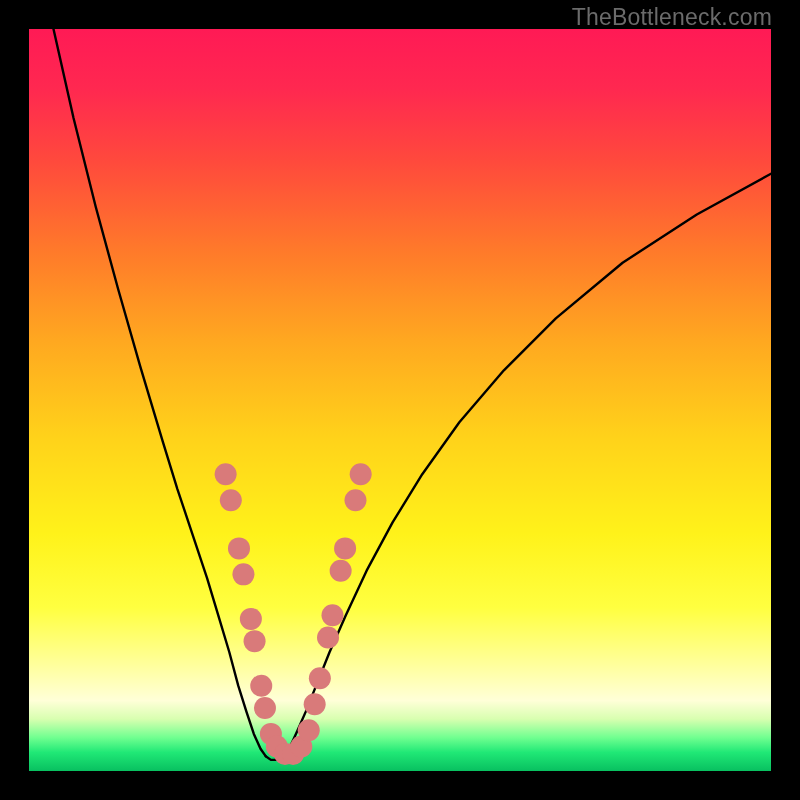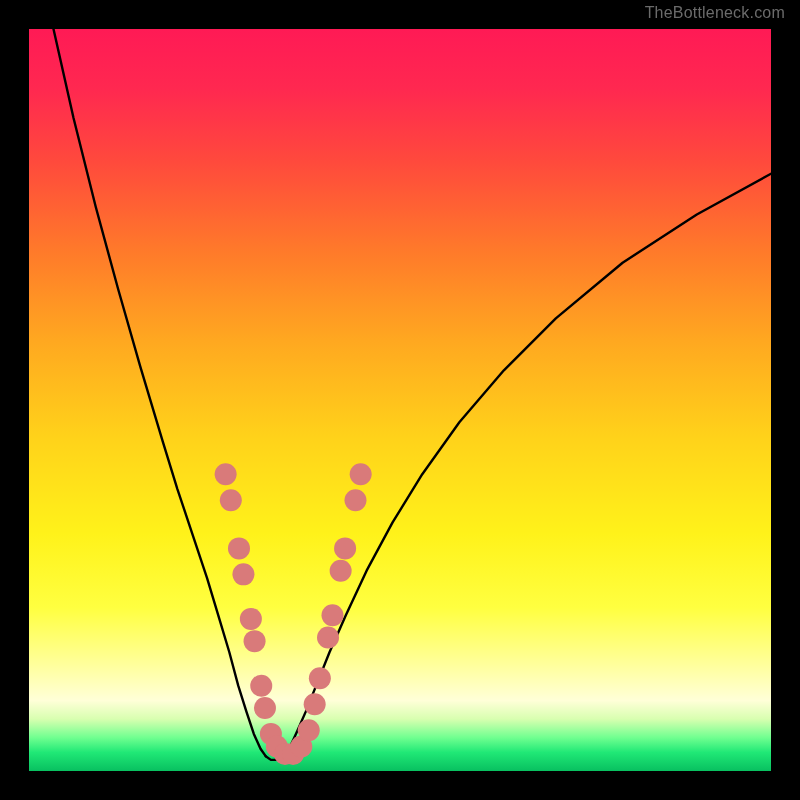--- a/index.html
+++ b/index.html
@@ -28,23 +28,23 @@
   }
   .gradient-bg {
     position: absolute;
     top: 0; left: 0;
     width: 100%;
     height: 100%;
   }
   .watermark {
     position: absolute;
     top: 4px;
-    right: 15px;
+    right: 28px;
     color: #6b6b6b;
-    font-size: 16px;
+    font-size: 23px;
     letter-spacing: 0.2px;
     font-weight: 400;
   }
   svg.curve-layer {
     position: absolute;
     top: 0; left: 0;
     width: 742px;
     height: 742px;
   }
 </style>

